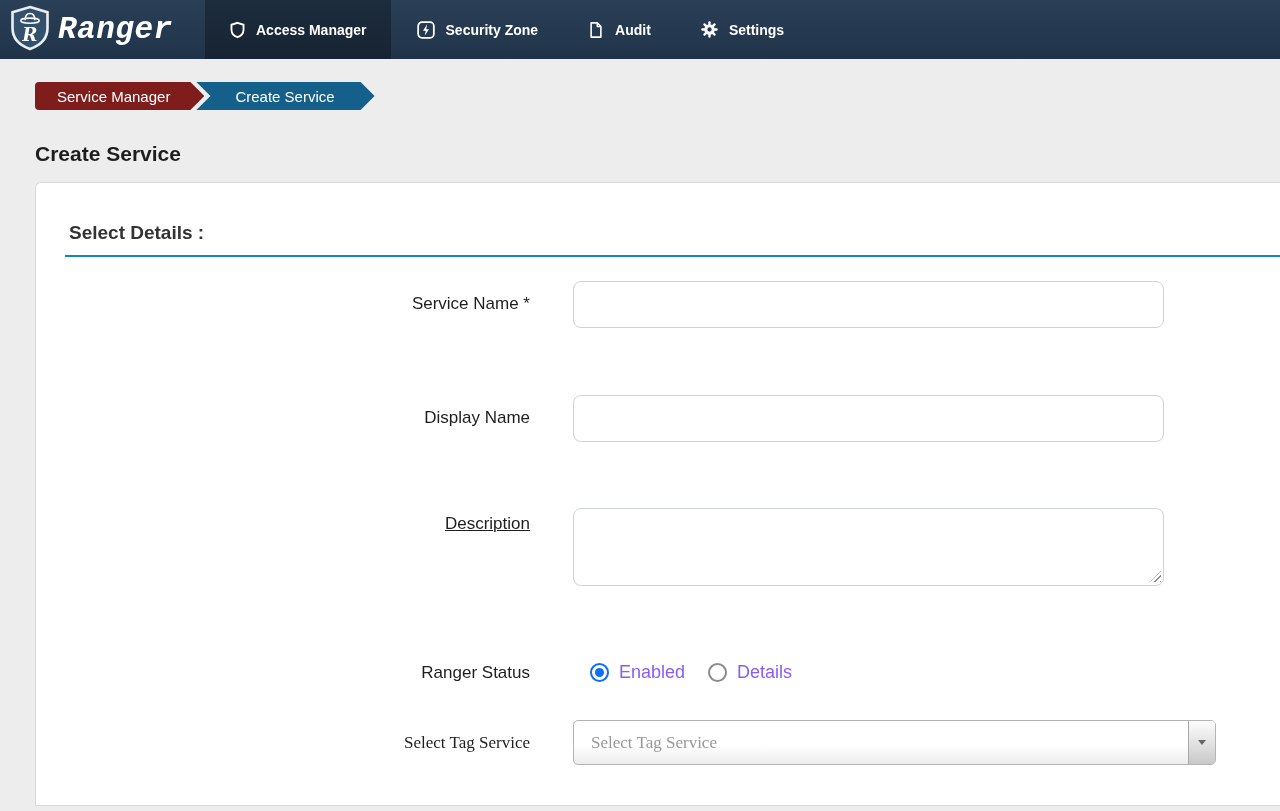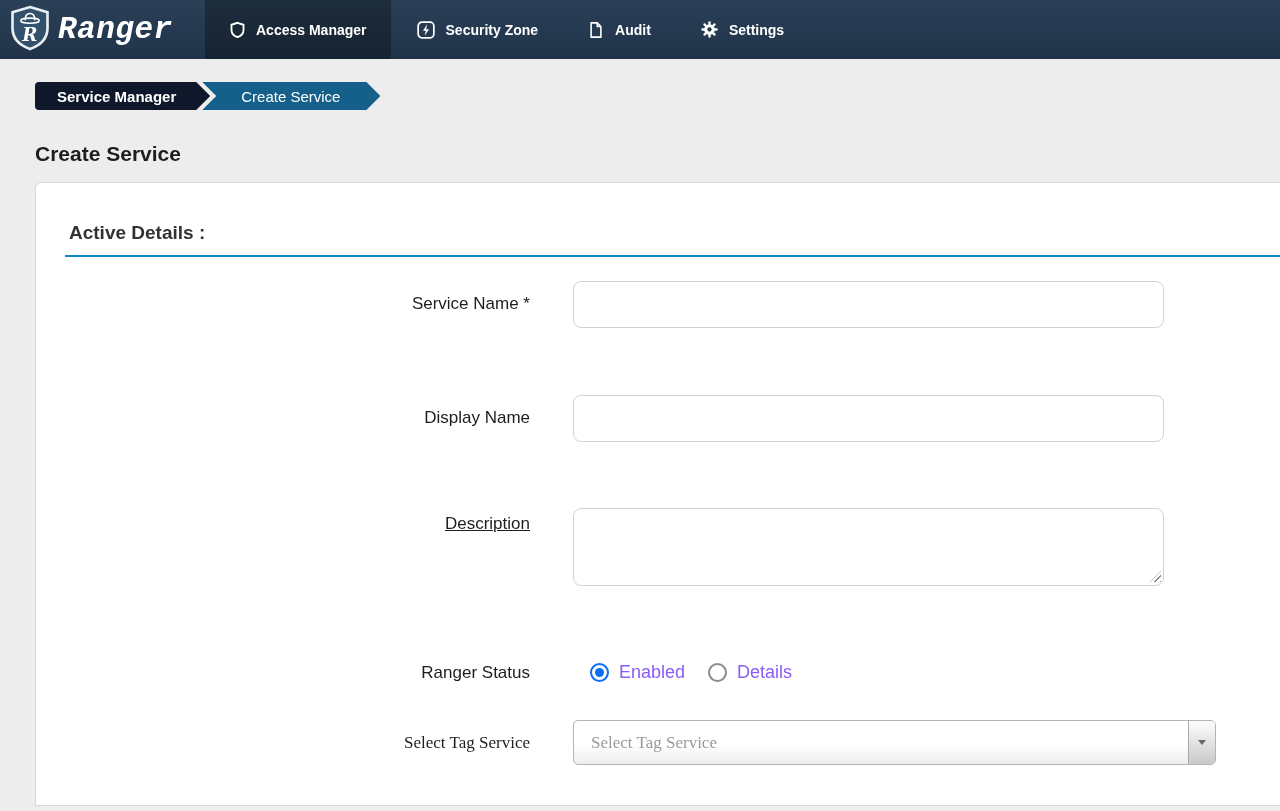--- a/index.html
+++ b/index.html
@@ -16,22 +16,22 @@
     color:#fff; font-size:14px; font-weight:bold; cursor:pointer; }
   .nav-tab.active { background:rgba(0,0,0,.30); }
   .nav-tab .nav-icon { display:flex; align-items:center; }
   .nav-tab + .nav-tab { margin-left:1px; }
   .tab-settings { margin-left:14px; }
 
   
   .breadcrumb { display:flex; align-items:center; margin:23px 0 0 35px; }
   .crumb { height:28px; display:flex; align-items:center; color:#fff; font-size:15px;
     cursor:pointer; }
-  .crumb-first { background:#0f172a; border-radius:4px 0 0 4px; padding:0 34px 0 22px;
-    clip-path:polygon(0 0, calc(100% - 14px) 0, 100% 50%, calc(100% - 14px) 100%, 0 100%);font-weight:bold; }
+  .crumb-first { background:#7f1d1d; border-radius:4px 0 0 4px; padding:0 34px 0 22px;
+    clip-path:polygon(0 0, calc(100% - 14px) 0, 100% 50%, calc(100% - 14px) 100%, 0 100%); }
   .crumb-last { background:#15608a; margin-left:-8px; padding:0 40px 0 39px;
     clip-path:polygon(0 0, calc(100% - 14px) 0, 100% 50%, calc(100% - 14px) 100%, 0 100%, 14px 50%); }
 
   
   .page-title { margin:32px 0 0 35px; font-size:21px; font-weight:bold; color:#1d1d1d; }
 
   .panel { margin:16px 0 0 35px; background:#fff; border:1px solid #d8d8d8;
     border-right:none; border-radius:6px 0 0 0; min-height:612px; padding-top:39px; }
   .section-heading { margin-left:33px; font-size:19px; font-weight:bold; color:#333; }
   .section-rule { border:none; border-top:2px solid #1186c5; margin:11px 0 0 29px; }
@@ -142,21 +142,21 @@
     <span>Service Manager</span>
   </div>
   <div class="crumb crumb-last">
     <span>Create Service</span>
   </div>
 </div>
 
 <h1 class="page-title">Create Service</h1>
 
 <div class="panel">
-  <div class="section-heading">Active Details :</div>
+  <div class="section-heading">Select Details :</div>
   <hr class="section-rule">
 
   <div class="form-row row-input">
     <div class="form-label">Service Name *</div>
     <div class="form-field">
       <input class="text-input" type="text" value="" style="">
     </div>
   </div>
 
   <div class="form-row row-input row-gap1">

